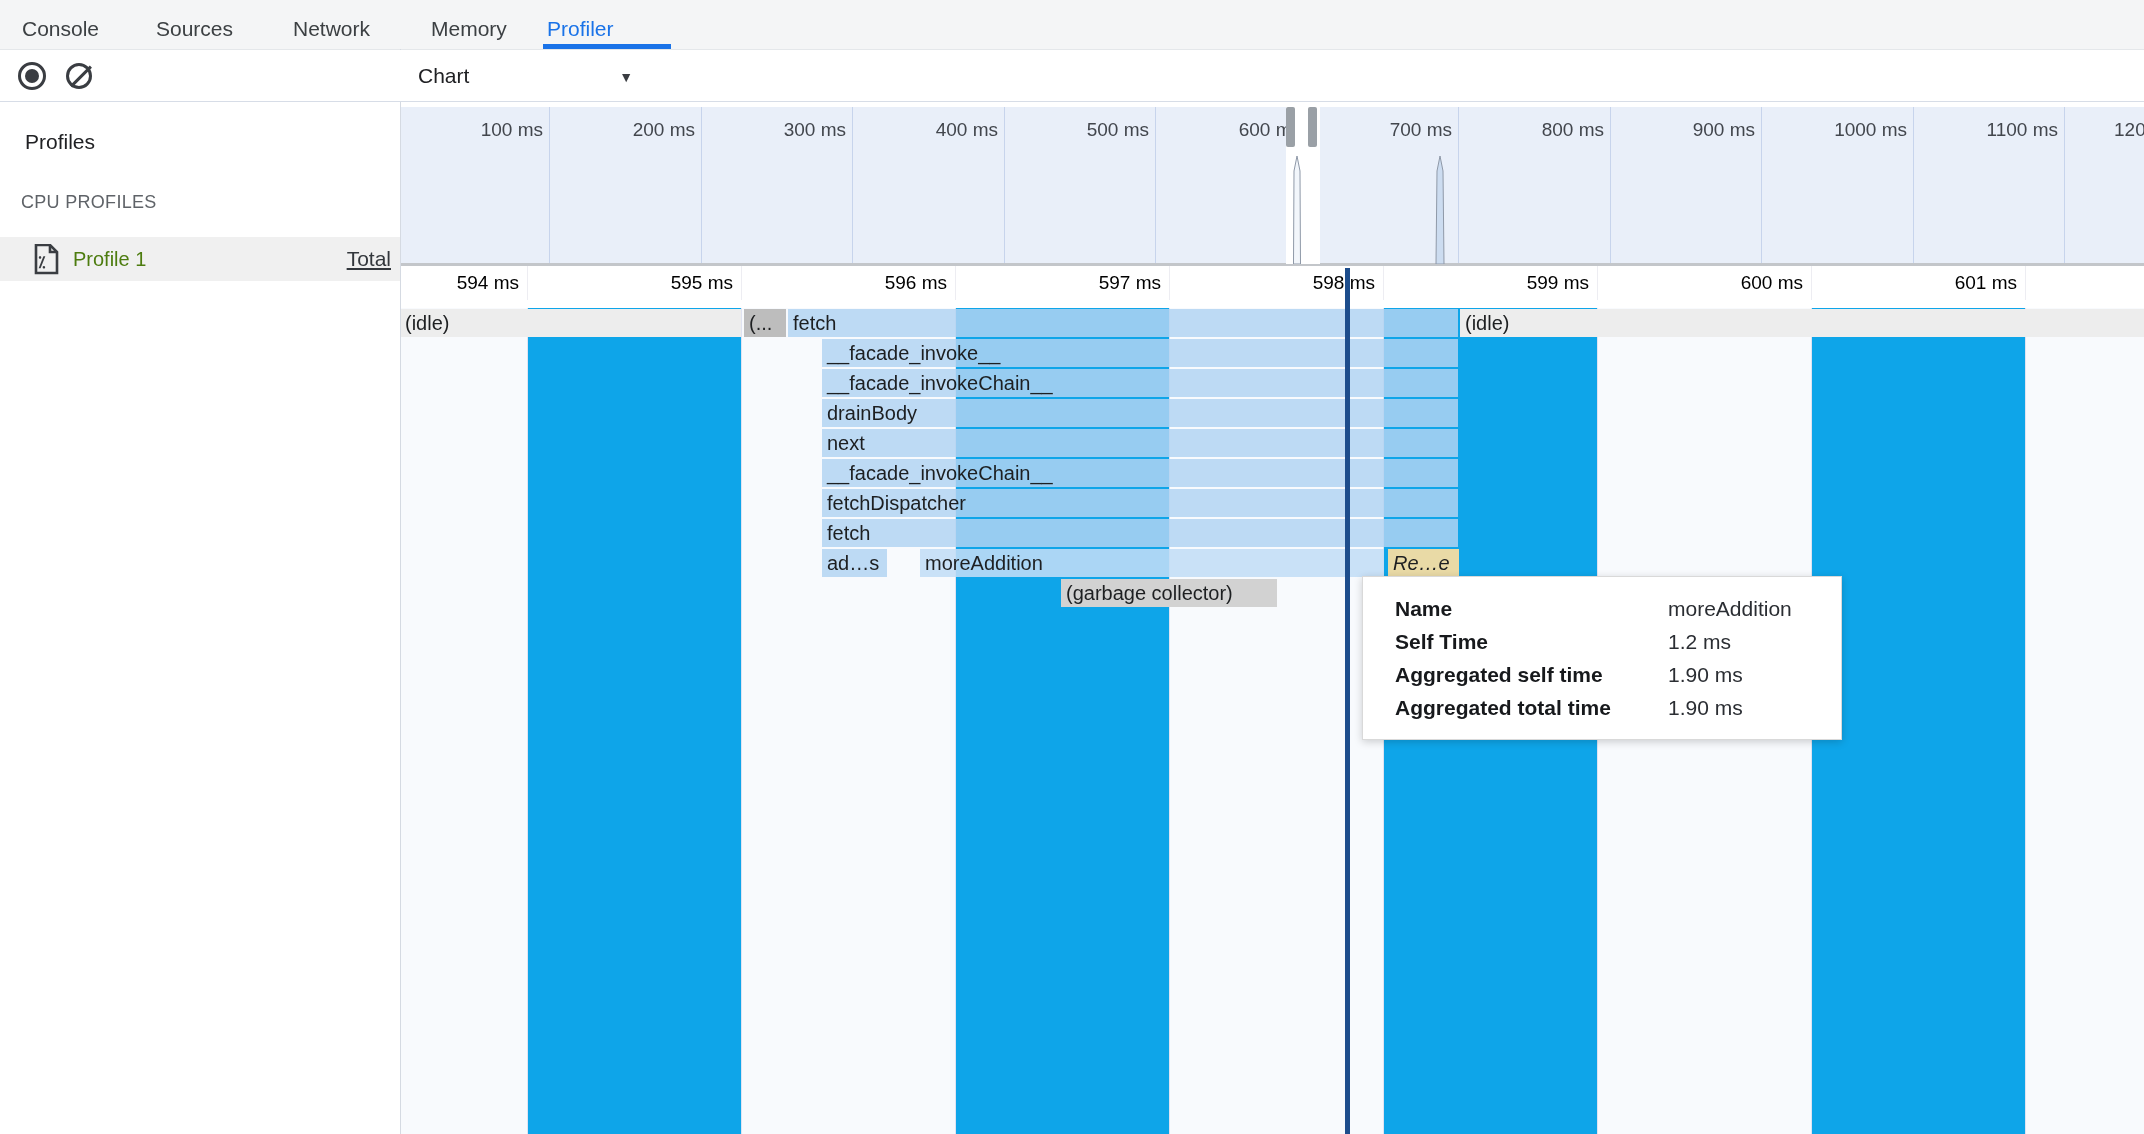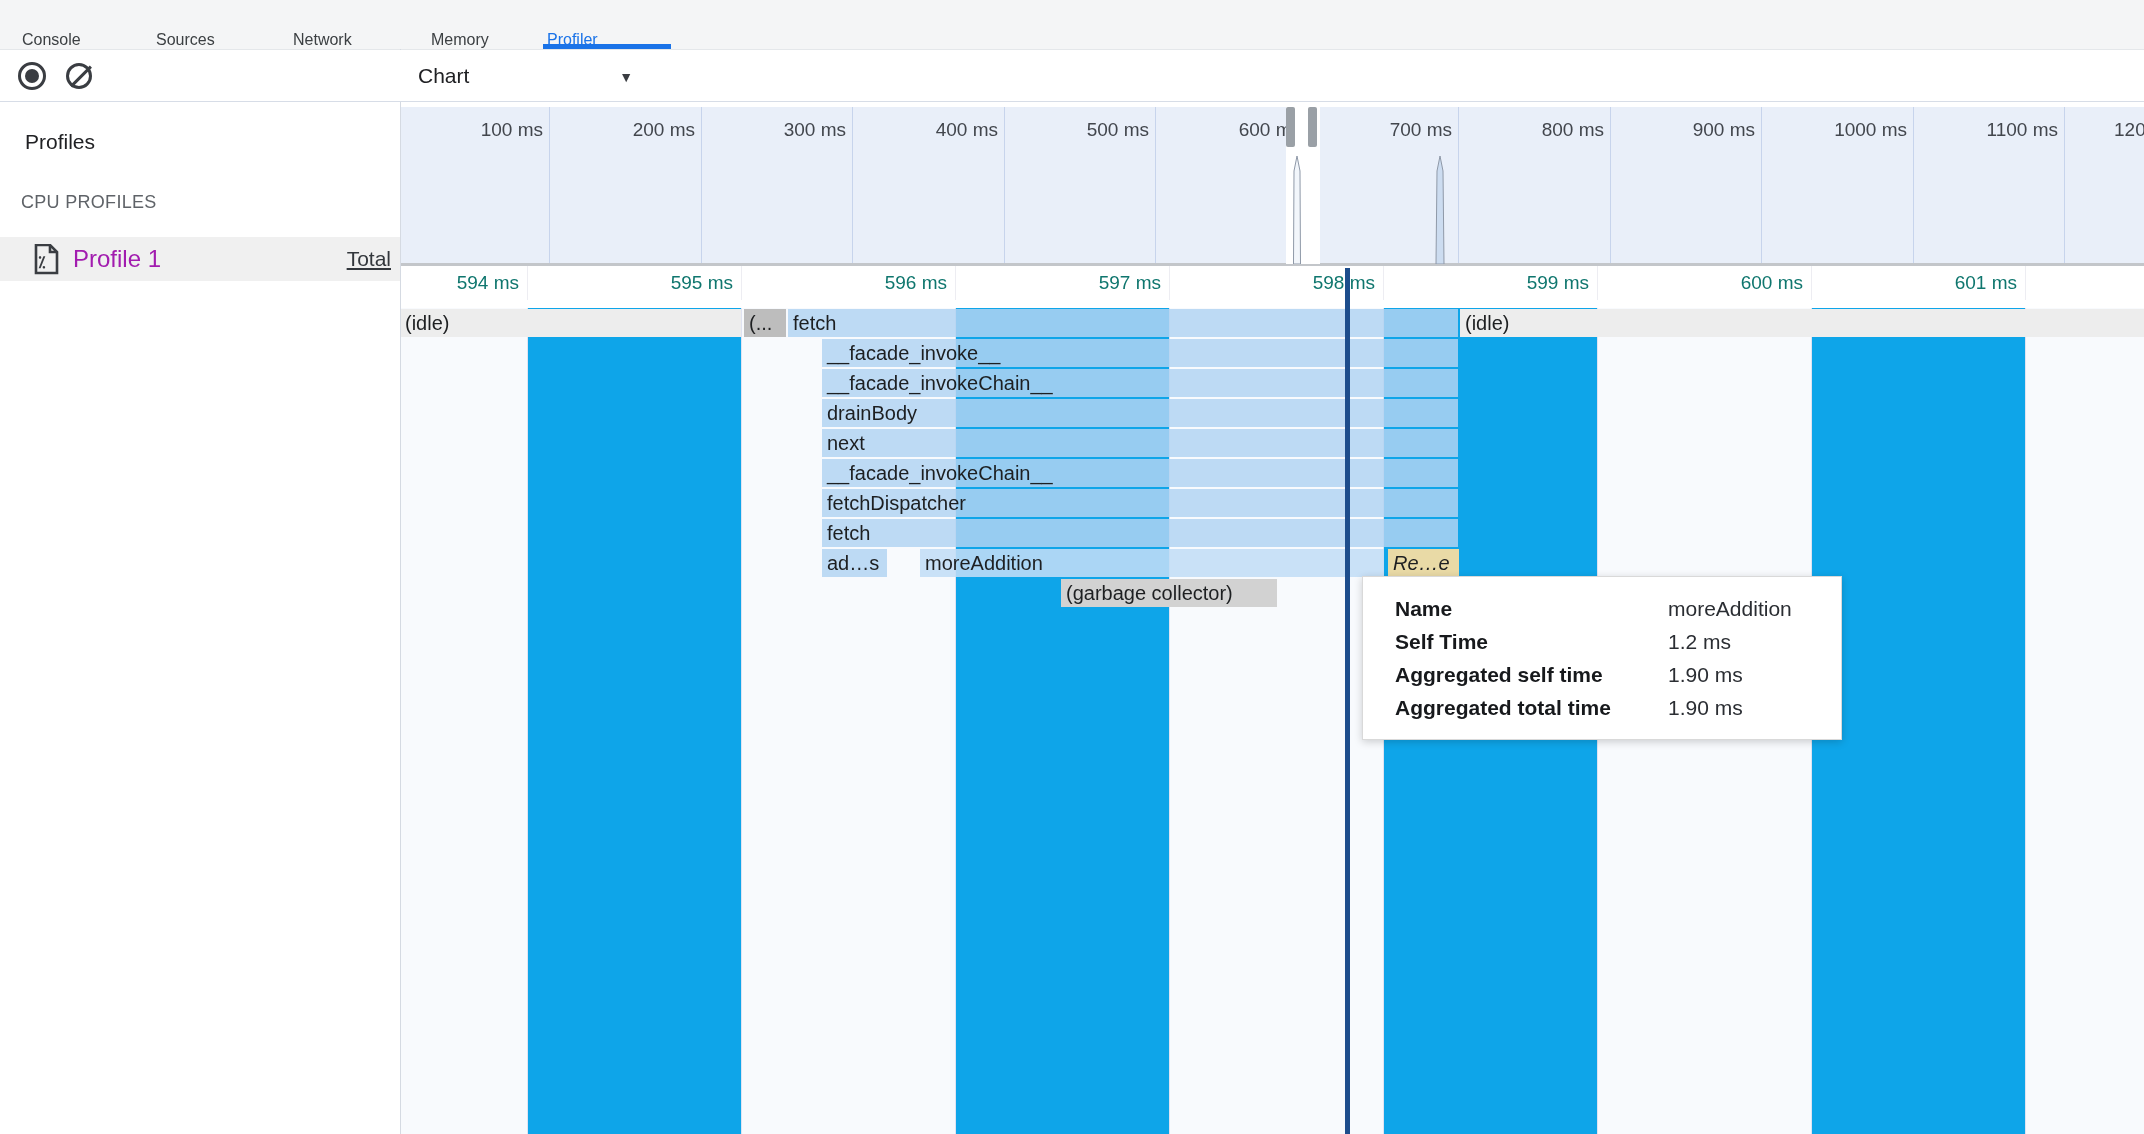--- a/index.html
+++ b/index.html
@@ -2,52 +2,52 @@
 <html><head>
 <meta charset="utf-8">
 <style>
   html,body{margin:0;padding:0;background:#fff;}
   #app{position:relative;width:2144px;height:1134px;overflow:hidden;
        font-family:"Liberation Sans","DejaVu Sans",sans-serif;background:#fff;
        -webkit-font-smoothing:antialiased;}
   
   #tabbar{position:absolute;left:0;top:0;width:2144px;height:49px;background:#f4f5f6;
           border-bottom:1px solid #e4e7ea;}
-  .tab{position:absolute;top:15px;height:49px;line-height:49px;font-size:16px;color:#3c4043;cursor:default;}
+  .tab{position:absolute;top:4px;height:49px;line-height:49px;font-size:21px;color:#3c4043;cursor:default;}
   .tab.active{color:#1a73e8;}
   #tab-underline{position:absolute;left:543px;bottom:0;width:128px;height:5px;background:#1a73e8;}
   
   #toolbar{position:absolute;left:0;top:50px;width:2144px;height:51px;background:#fff;
            border-bottom:1px solid #d7dde7;z-index:5;}
   #record-btn{position:absolute;left:18px;top:12px;width:22px;height:22px;border:3px solid #3a3d42;border-radius:50%;}
   #record-btn::after{content:"";position:absolute;left:4px;top:4px;width:14px;height:14px;border-radius:50%;background:#3a3d42;}
   #clear-btn{position:absolute;left:66px;top:13px;width:20px;height:20px;border:3px solid #3a3d42;border-radius:50%;}
   #clear-btn::after{content:"";position:absolute;left:-2px;top:8.5px;width:28px;height:3px;background:#3a3d42;transform:rotate(-45deg);}
   #view-select{position:absolute;left:418px;top:0;height:51px;line-height:51px;font-size:21px;color:#202124;cursor:default;}
   #view-caret{display:inline-block;margin-left:150px;font-size:14px;color:#3a3d42;vertical-align:1px;}
   
   #vdivider{position:absolute;left:400px;top:49px;width:1px;height:1085px;background:#d5dae2;z-index:4;}
   #sidebar{position:absolute;left:0;top:102px;width:400px;height:1032px;background:#fff;}
   #profiles-heading{position:absolute;left:25px;top:28px;font-size:21px;color:#202124;}
   #cpu-profiles-label{position:absolute;left:21px;top:90px;font-size:18px;color:#5f6368;letter-spacing:.3px;}
   #profile-row{position:absolute;left:0;top:135px;width:400px;height:44px;background:#f0f0f0;cursor:default;}
   #profile-doc-icon{position:absolute;left:34px;top:7px;}
-  #profile-name{position:absolute;left:73px;top:0;height:32px;line-height:44px;font-size:24px;color:#a21caf;}
+  #profile-name{position:absolute;left:73px;top:0;height:32px;line-height:44px;font-size:20px;color:#4d7c0f;}
   #save-link{position:absolute;right:9px;top:0;height:44px;line-height:44px;font-size:21px;color:#33373c;text-decoration:underline;cursor:pointer;}
   
   #main{position:absolute;left:400px;top:0;width:1744px;height:1134px;}
   #overview{position:absolute;left:0;top:107px;width:1744px;height:157px;background:#e9eff9;overflow:hidden;}
   .ov-grid{position:absolute;top:0;width:1px;height:157px;background:#c7d4ec;}
   .ov-label{position:absolute;top:11px;height:24px;line-height:24px;font-size:19px;color:#42464d;}
   #ov-selection{position:absolute;left:886px;top:0;width:34px;height:157px;background:#ffffff;z-index:3;}
   .ov-handle{position:absolute;top:0;width:9px;height:40px;background:#9aa0a6;border-radius:2px;z-index:4;}
   .spike{position:absolute;z-index:5;}
   #overview-border{position:absolute;left:0;top:263px;width:1744px;height:3px;background:#c3c6ca;}
   #ruler{position:absolute;left:0;top:266px;width:1744px;height:34px;background:#fff;overflow:hidden;}
-  .ruler-label{position:absolute;top:5px;height:24px;line-height:24px;font-size:19px;color:#0f766e;text-align:right;width:150px;}
+  .ruler-label{position:absolute;top:5px;height:24px;line-height:24px;font-size:19px;color:#000000;text-align:right;width:150px;}
   .ruler-grid{position:absolute;top:0;width:1px;height:34px;background:#ededf2;}
   #flame{position:absolute;left:0;top:308px;width:1876px;height:834px;background:#0ea5e9;overflow:hidden;}
   .col-tint{position:absolute;top:0;height:834px;background:#f8fafd;}
   .flame-grid{position:absolute;top:0;width:1px;height:834px;background:#dfe3f2;z-index:1;}
   .frame{position:absolute;height:28px;line-height:28px;font-size:20px;color:#1d1f21;
          padding-left:5px;box-sizing:border-box;white-space:nowrap;overflow:hidden;z-index:2;cursor:default;}
   .kind-call{background:rgba(178,211,242,0.84);}
   .kind-call-hover{background:rgba(193,221,246,0.88);}
   .kind-idle{background:#ededed;}
   .kind-trunc{background:#bdbdbd;}

